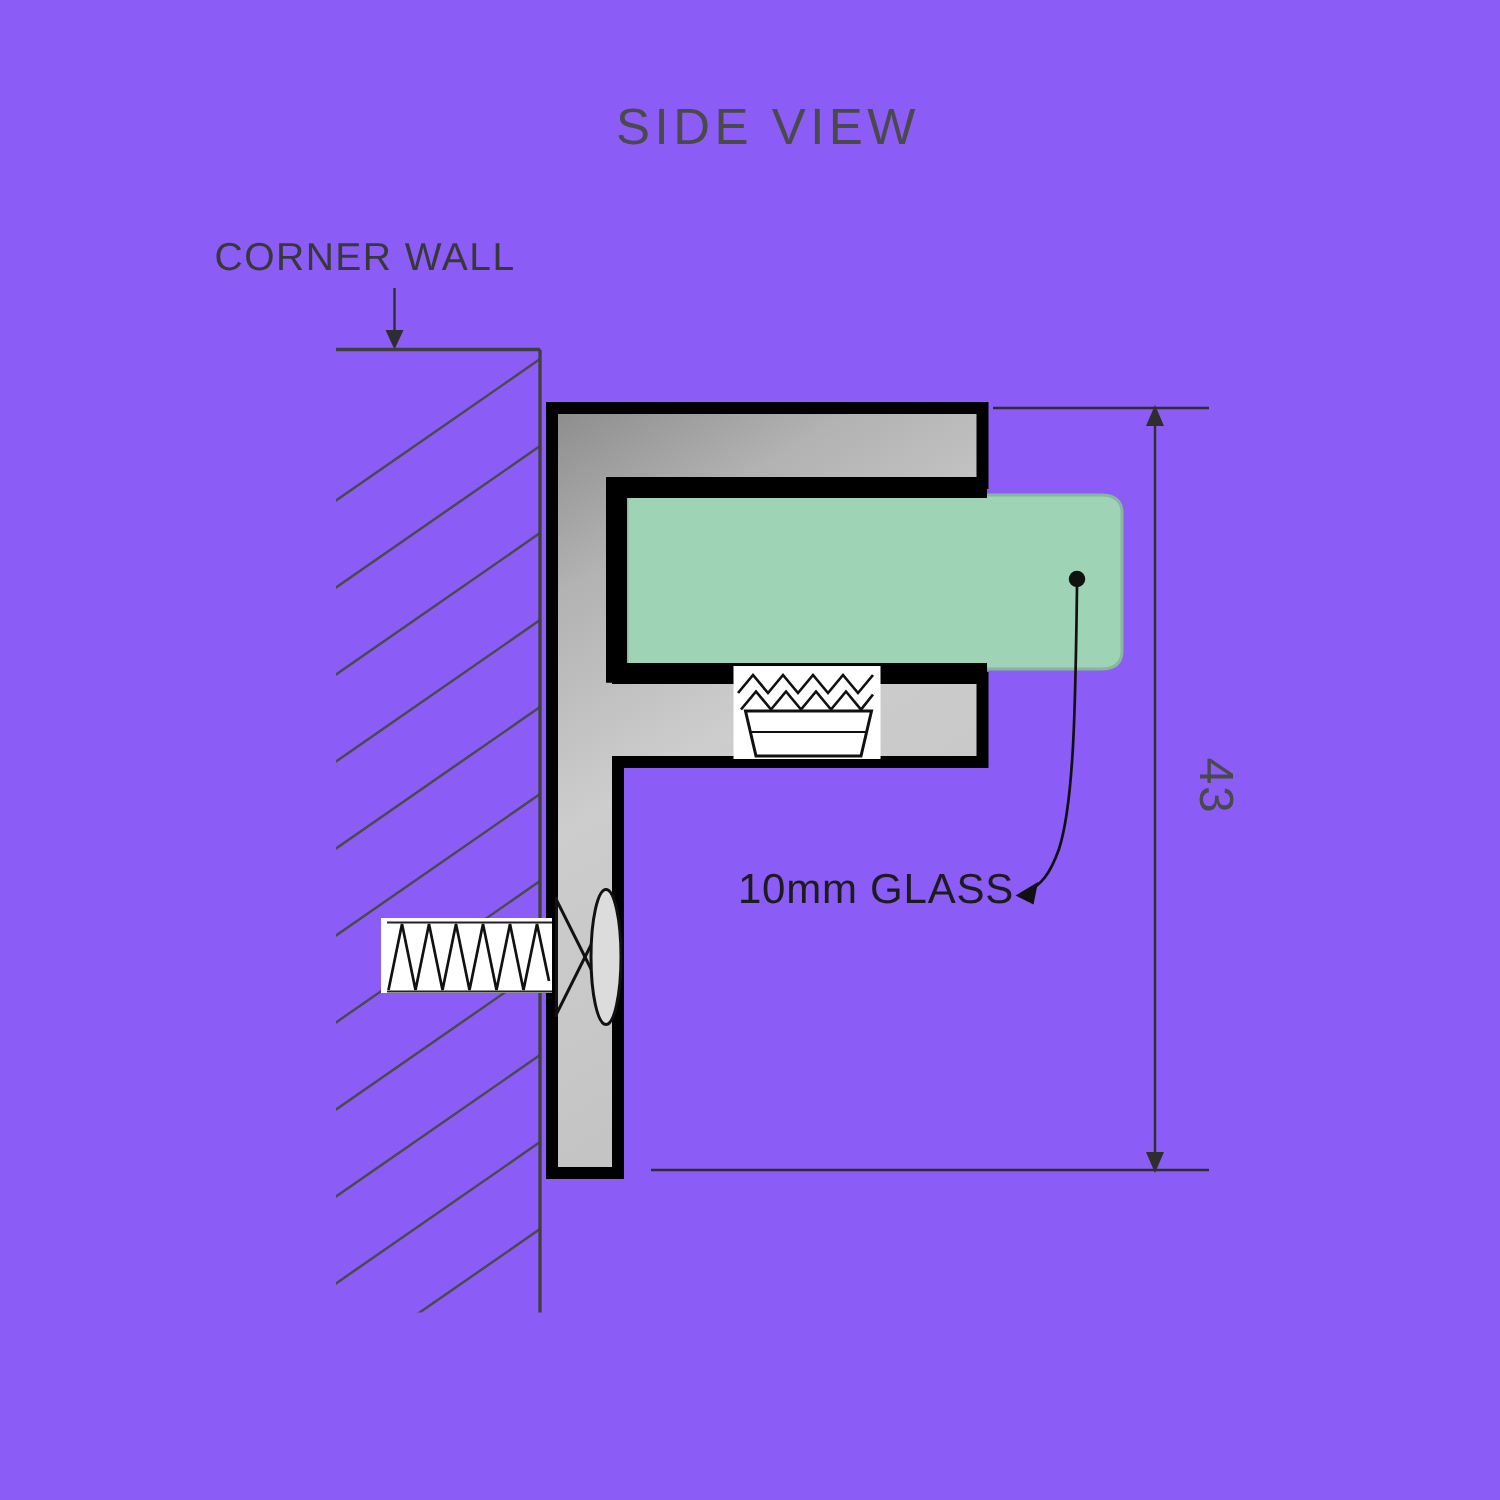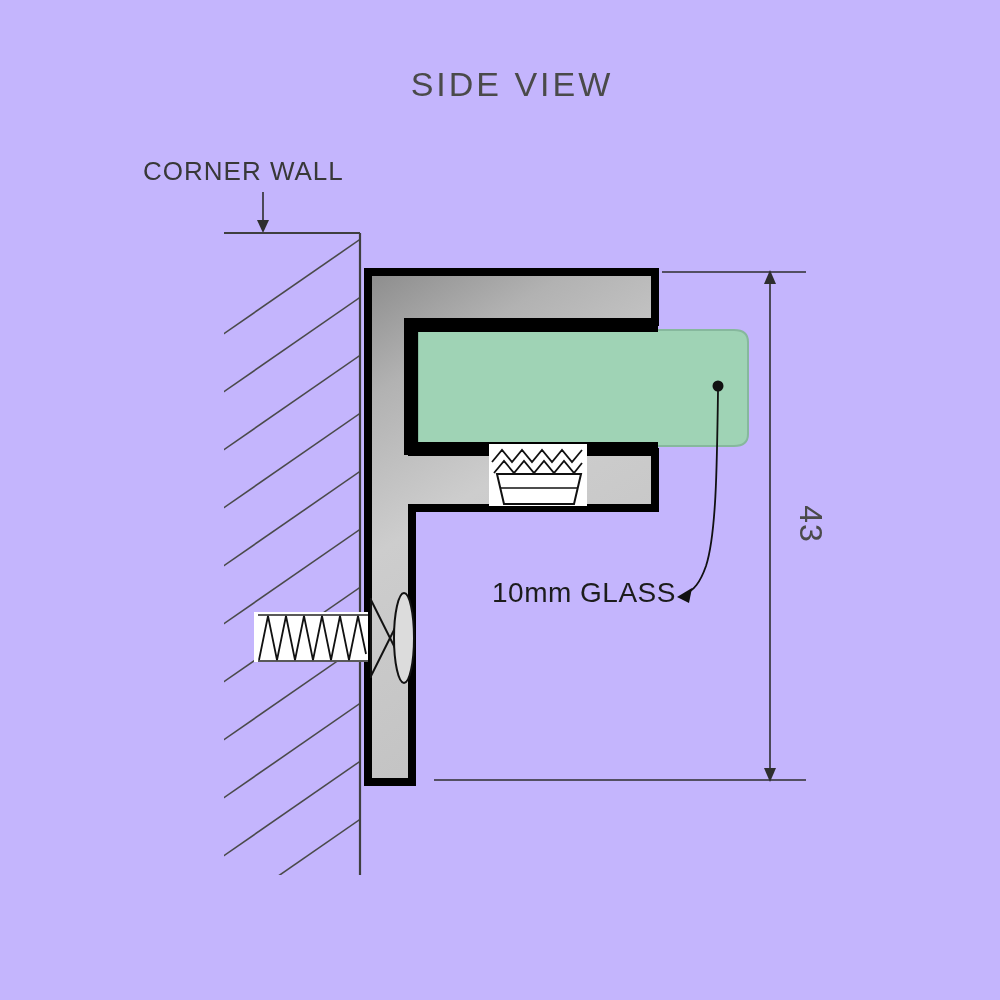--- a/index.html
+++ b/index.html
@@ -1,20 +1,20 @@
 <!DOCTYPE html>
 <html><head>
 <meta charset="utf-8">
 <style>
   html, body { margin: 0; padding: 0; background: #ffffff; }
   .stage {
     position: relative;
     width: 1000px;
     height: 1000px;
-    background: #c4b5fd;
+    background: #8b5cf6;
     overflow: hidden;
   }
   svg { display: block; }
   text {
     font-family: "Liberation Sans", "DejaVu Sans", sans-serif;
   }
   .title-text   { font-size: 34px; letter-spacing: 3px; fill: #4a4a4a; }
   .wall-text    { font-size: 26px; letter-spacing: 1px; fill: #383838; }
   .glass-text   { font-size: 28px; letter-spacing: 0.5px; fill: #1c1c1c; }
   .dim-text     { font-size: 32px; letter-spacing: 1px; fill: #4a4a4a; }

